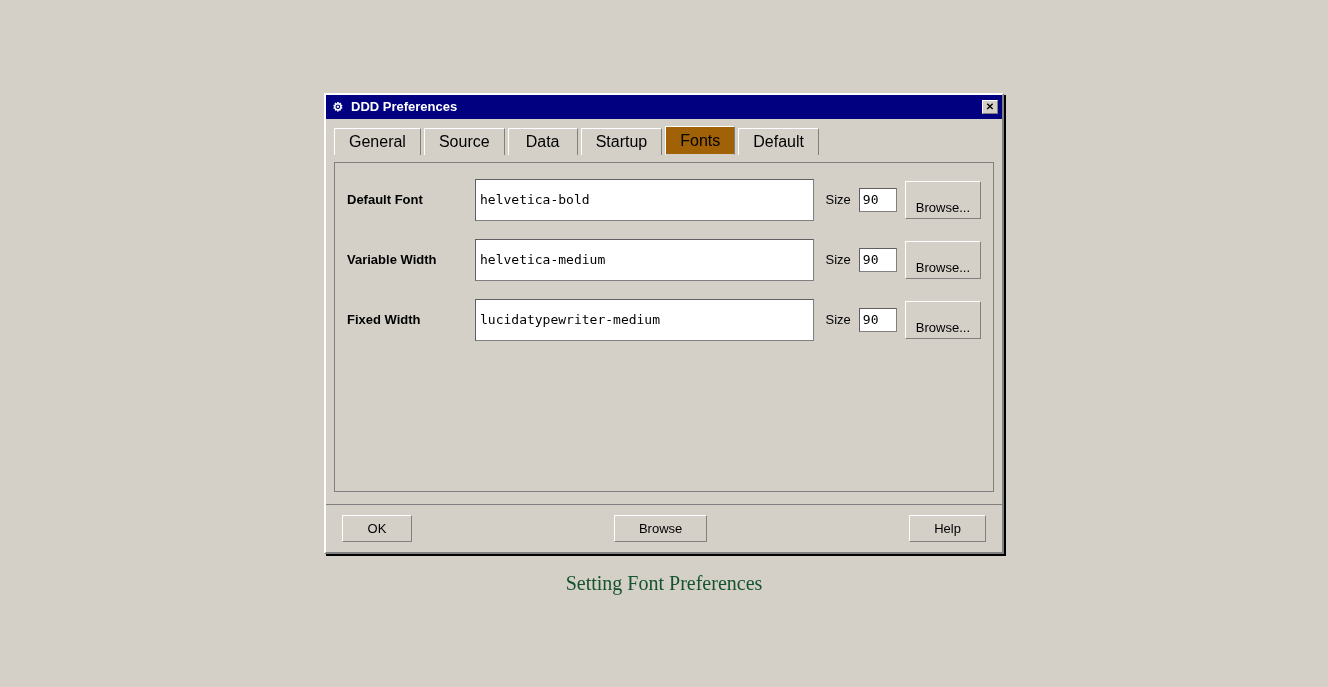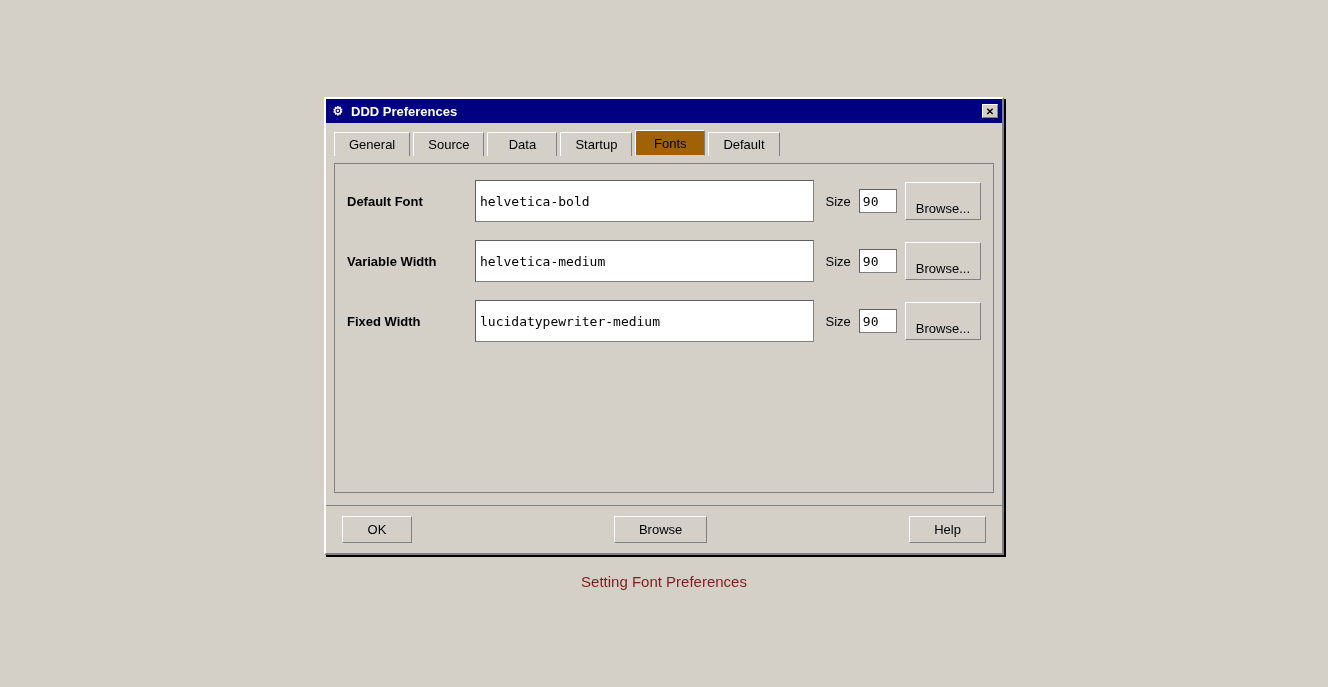--- a/index.html
+++ b/index.html
@@ -80,21 +80,21 @@
     .tab-bar {
       display: flex;
       align-items: flex-end;
       padding: 6px 8px 0 8px;
       gap: 3px;
       background: #d4d0c8;
     }
 
     .tab-btn {
       padding: 4px 14px;
-      font-size: 13px;
+      font-size: 16px;
       background: #d4d0c8;
       border: 1px solid #808080;
       border-bottom: none;
       border-top: 1px solid #ffffff;
       border-left: 1px solid #ffffff;
       cursor: pointer;
       min-width: 70px;
       text-align: center;
       position: relative;
       bottom: -1px;
@@ -190,23 +190,24 @@
       border: 1px solid #808080;
       border-top: 1px solid #ffffff;
       border-left: 1px solid #ffffff;
       cursor: pointer;
       min-width: 70px;
       text-align: center;
     }
 
     
     .caption {
-      font-size: 15px;
-      color: #7f1d1d;
+      font-size: 20px;
+      color: #14532d;
       text-align: center;
+      font-family: Liberation Serif, serif;
     }
   </style>
 </head>
 <body>
 
 <div class="page-wrapper">
 
   <div class="dialog">
 
     <div class="title-bar">

